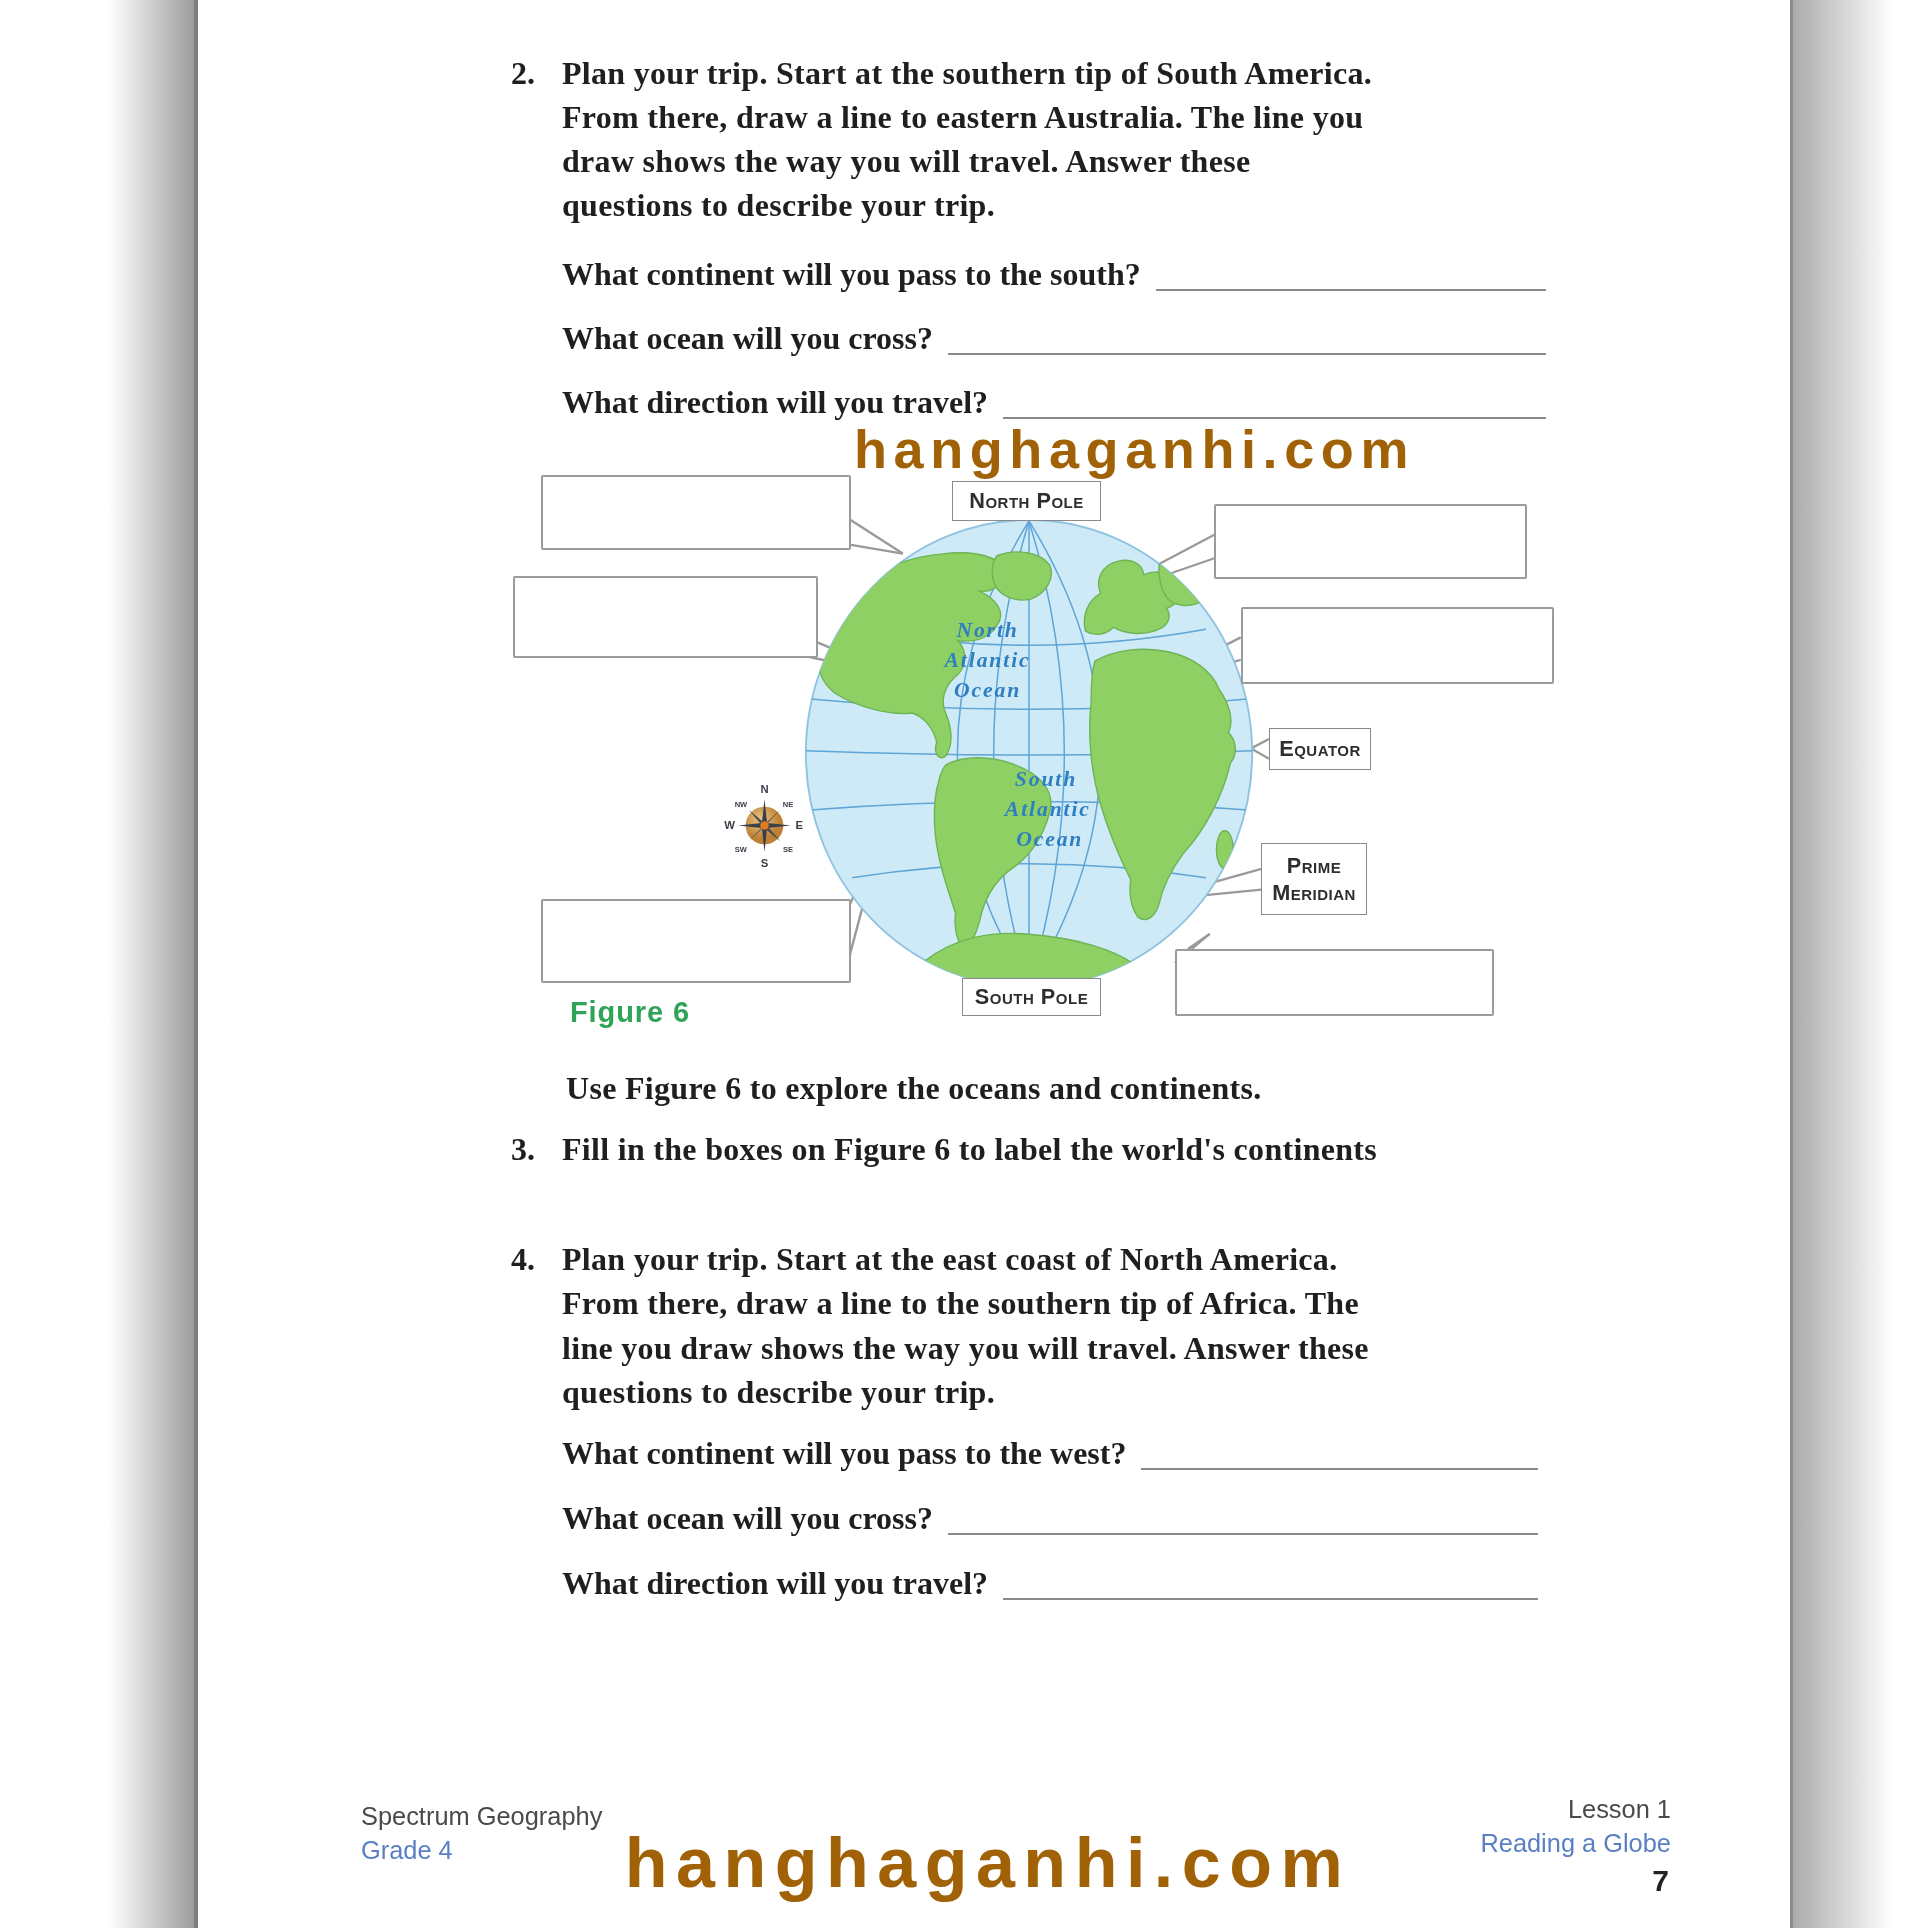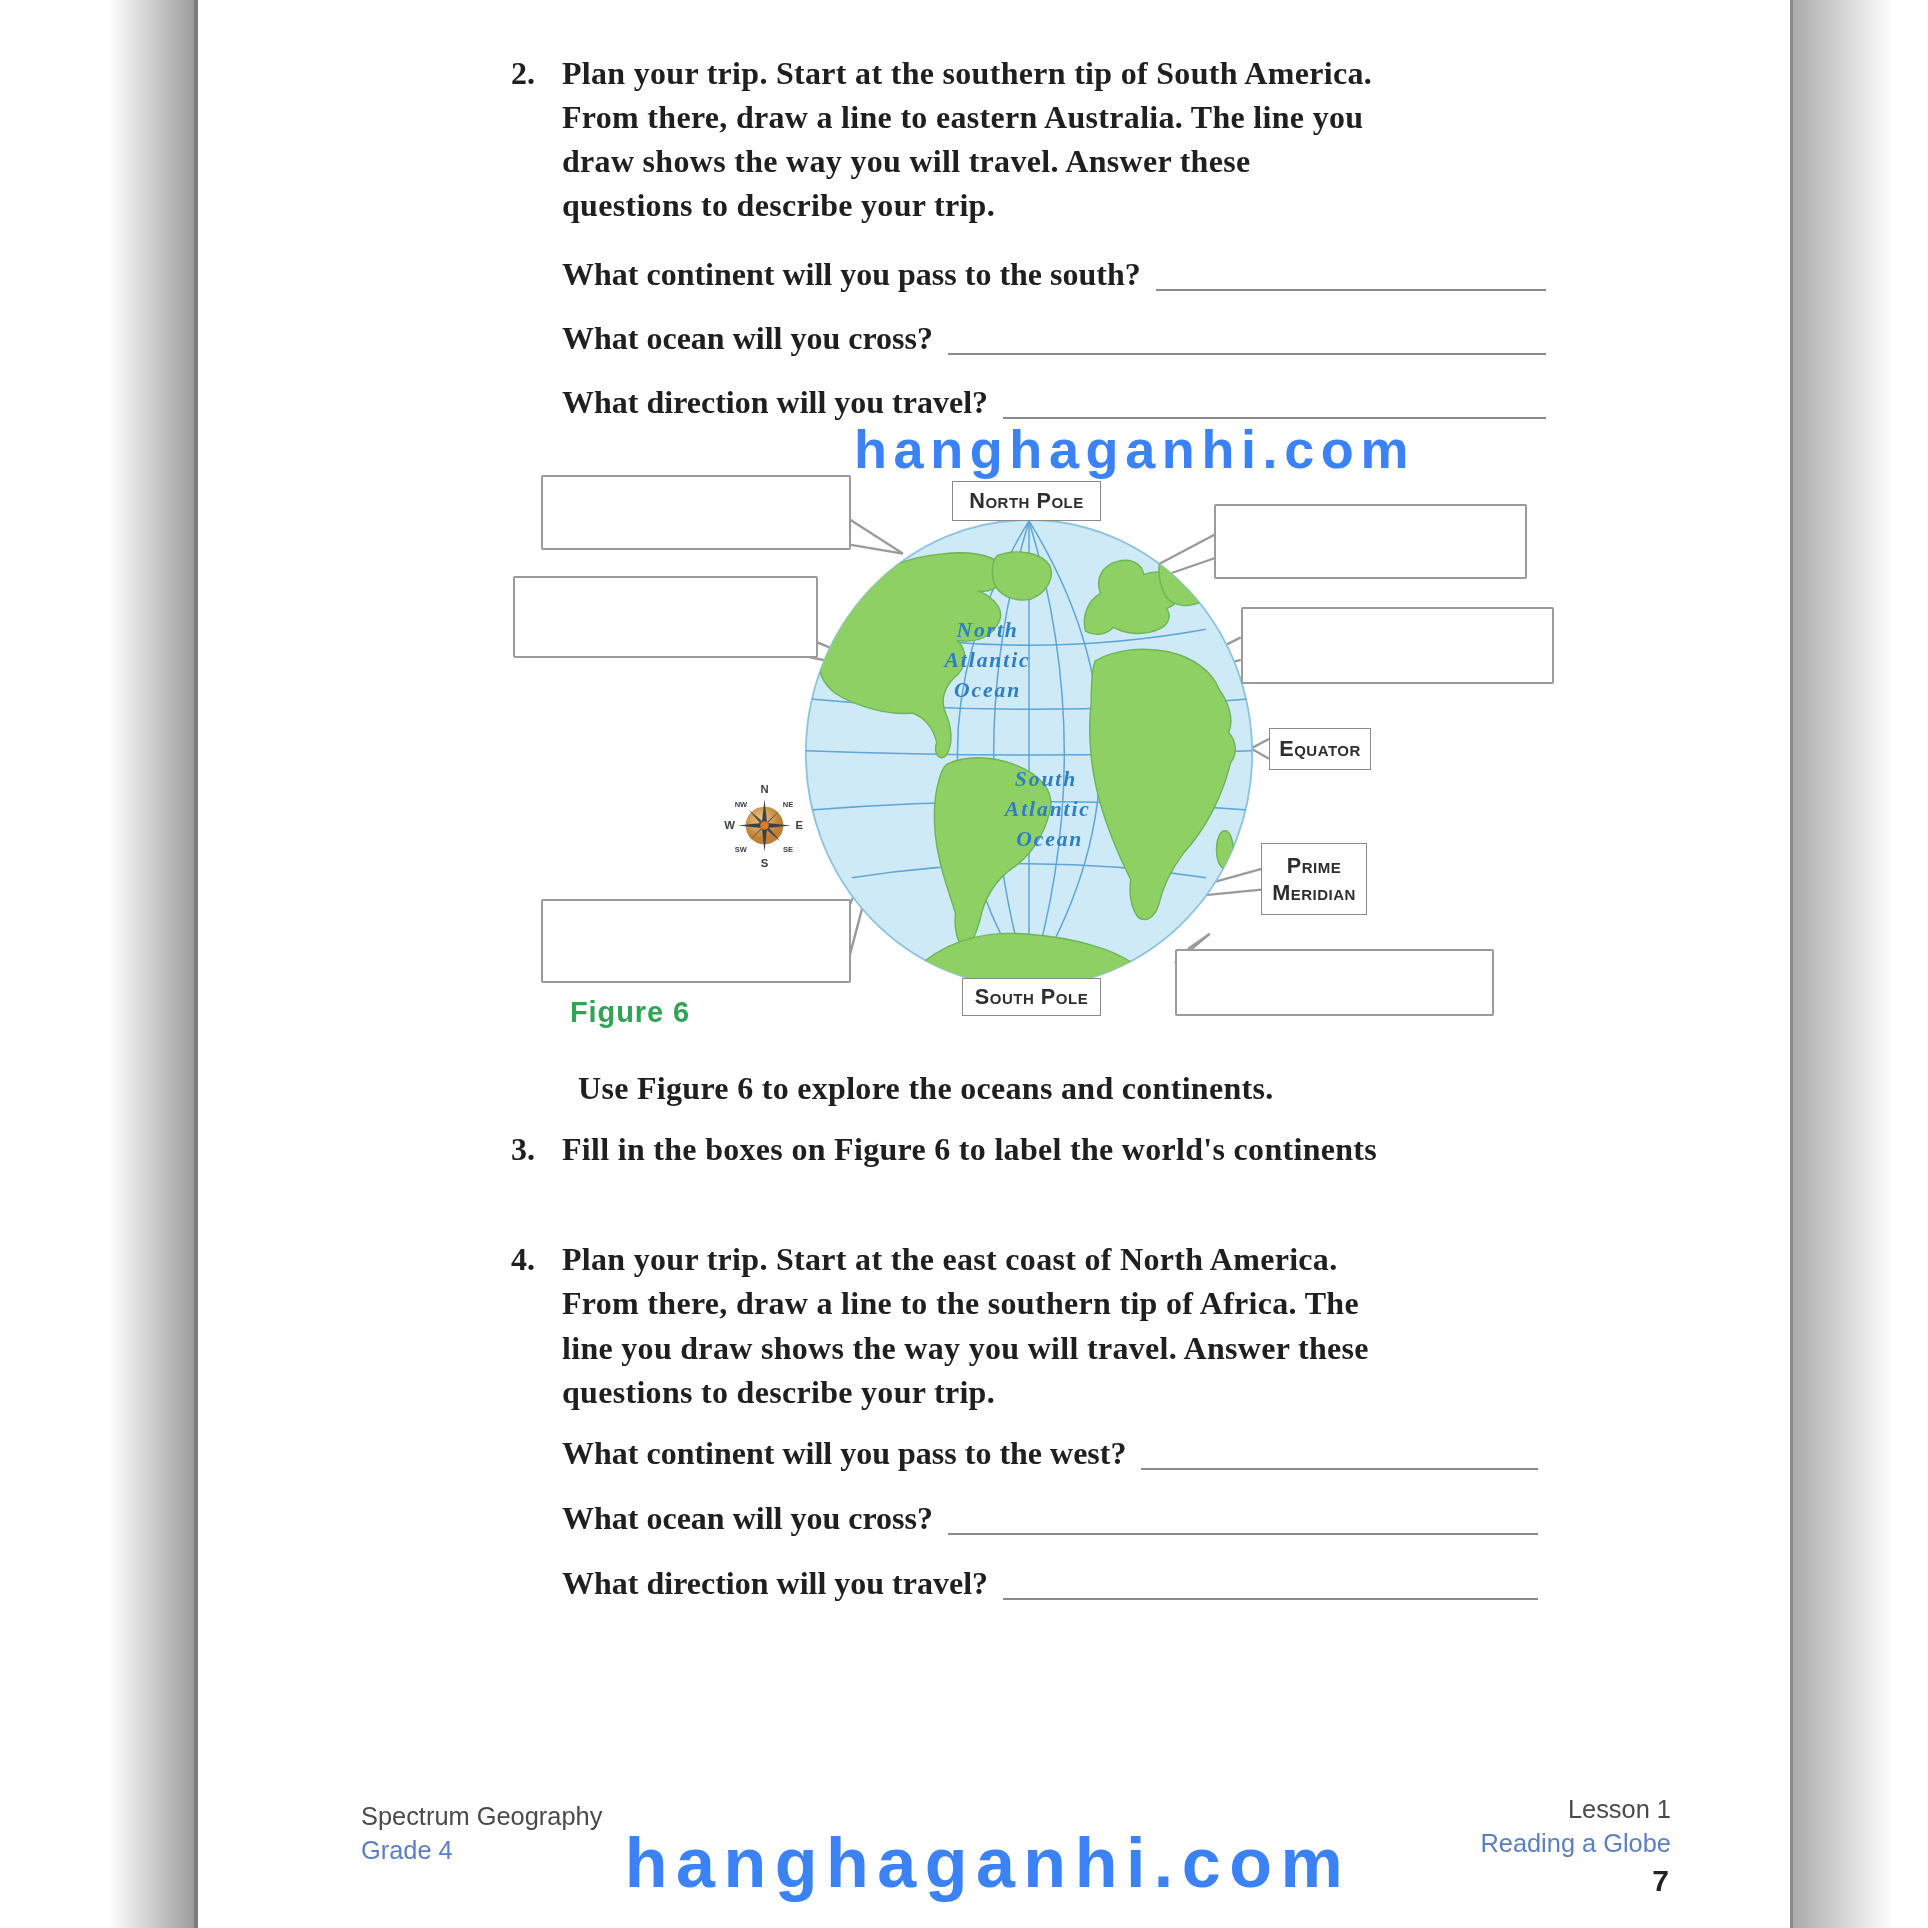--- a/index.html
+++ b/index.html
@@ -14,21 +14,21 @@
     background:linear-gradient(to right, #ababab, rgba(255,255,255,0));}
 
   
   .btxt{position:absolute;font-size:32px;font-weight:bold;white-space:nowrap;letter-spacing:0.3px;}
   .qnum{position:absolute;font-size:32px;font-weight:bold;}
   .qrow{position:absolute;display:flex;align-items:flex-end;font-size:32px;font-weight:bold;}
   .qrow .qlabel{white-space:nowrap;}
   .qrow .blank{flex:1;border-bottom:2.8px solid #8a8a8a;margin-left:15px;margin-bottom:1.9px;height:0.9px;}
 
   
-  .wm{position:absolute;font-family:"Liberation Sans",sans-serif;font-weight:600;color:#3b82f6;
+  .wm{position:absolute;font-family:"Liberation Sans",sans-serif;font-weight:600;color:#a16207;
       text-align:center;letter-spacing:6.6px;white-space:nowrap;}
   .wm-top{left:725px;top:418px;width:819px;font-size:54px;}
   .wm-bottom{left:508px;top:1823px;width:960px;font-size:70px;letter-spacing:8.5px;}
 
   
   .figure{position:absolute;left:508px;top:466px;width:1055px;height:578px;}
   .figure svg.overlay{position:absolute;left:0;top:0;pointer-events:none;}
   .globe-wrap{position:absolute;left:295px;top:52px;width:452px;height:471px;}
   .fillbox{position:absolute;background:#ffffff;border:2.8px solid #9b9b9b;border-radius:1.9px;}
   .maplabel{position:absolute;background:#ffffff;border:1.9px solid #8a8a8a;display:flex;
@@ -212,21 +212,21 @@
       <span>Equator</span>
     </div>
     <div class="maplabel" style="left:753px;top:377px;width:104px;height:70px;">
       <span>Prime</span>
       <span>Meridian</span>
     </div>
 
     <div class="figcaption">Figure 6</div>
   </div>
 
-  <div class="btxt" style="left:578px;top:1070px;">Use Figure 6 to explore the oceans and continents.</div>
+  <div class="btxt" style="left:566px;top:1070px;">Use Figure 6 to explore the oceans and continents.</div>
 
   <div class="qnum" style="left:511px;top:1131px;">3.</div>
   <div class="btxt" style="left:562px;top:1131px;">Fill in the boxes on Figure 6 to label the world's continents</div>
 
   <div class="qnum" style="left:511px;top:1241px;">4.</div>
   <div class="btxt" style="left:562px;top:1285px;">From there, draw a line to the southern tip of Africa. The</div>
   <div class="btxt" style="left:562px;top:1241px;">Plan your trip. Start at the east coast of North America.</div>
   <div class="btxt" style="left:562px;top:1330px;">line you draw shows the way you will travel. Answer these</div>
   <div class="btxt" style="left:562px;top:1374px;">questions to describe your trip.</div>
 

